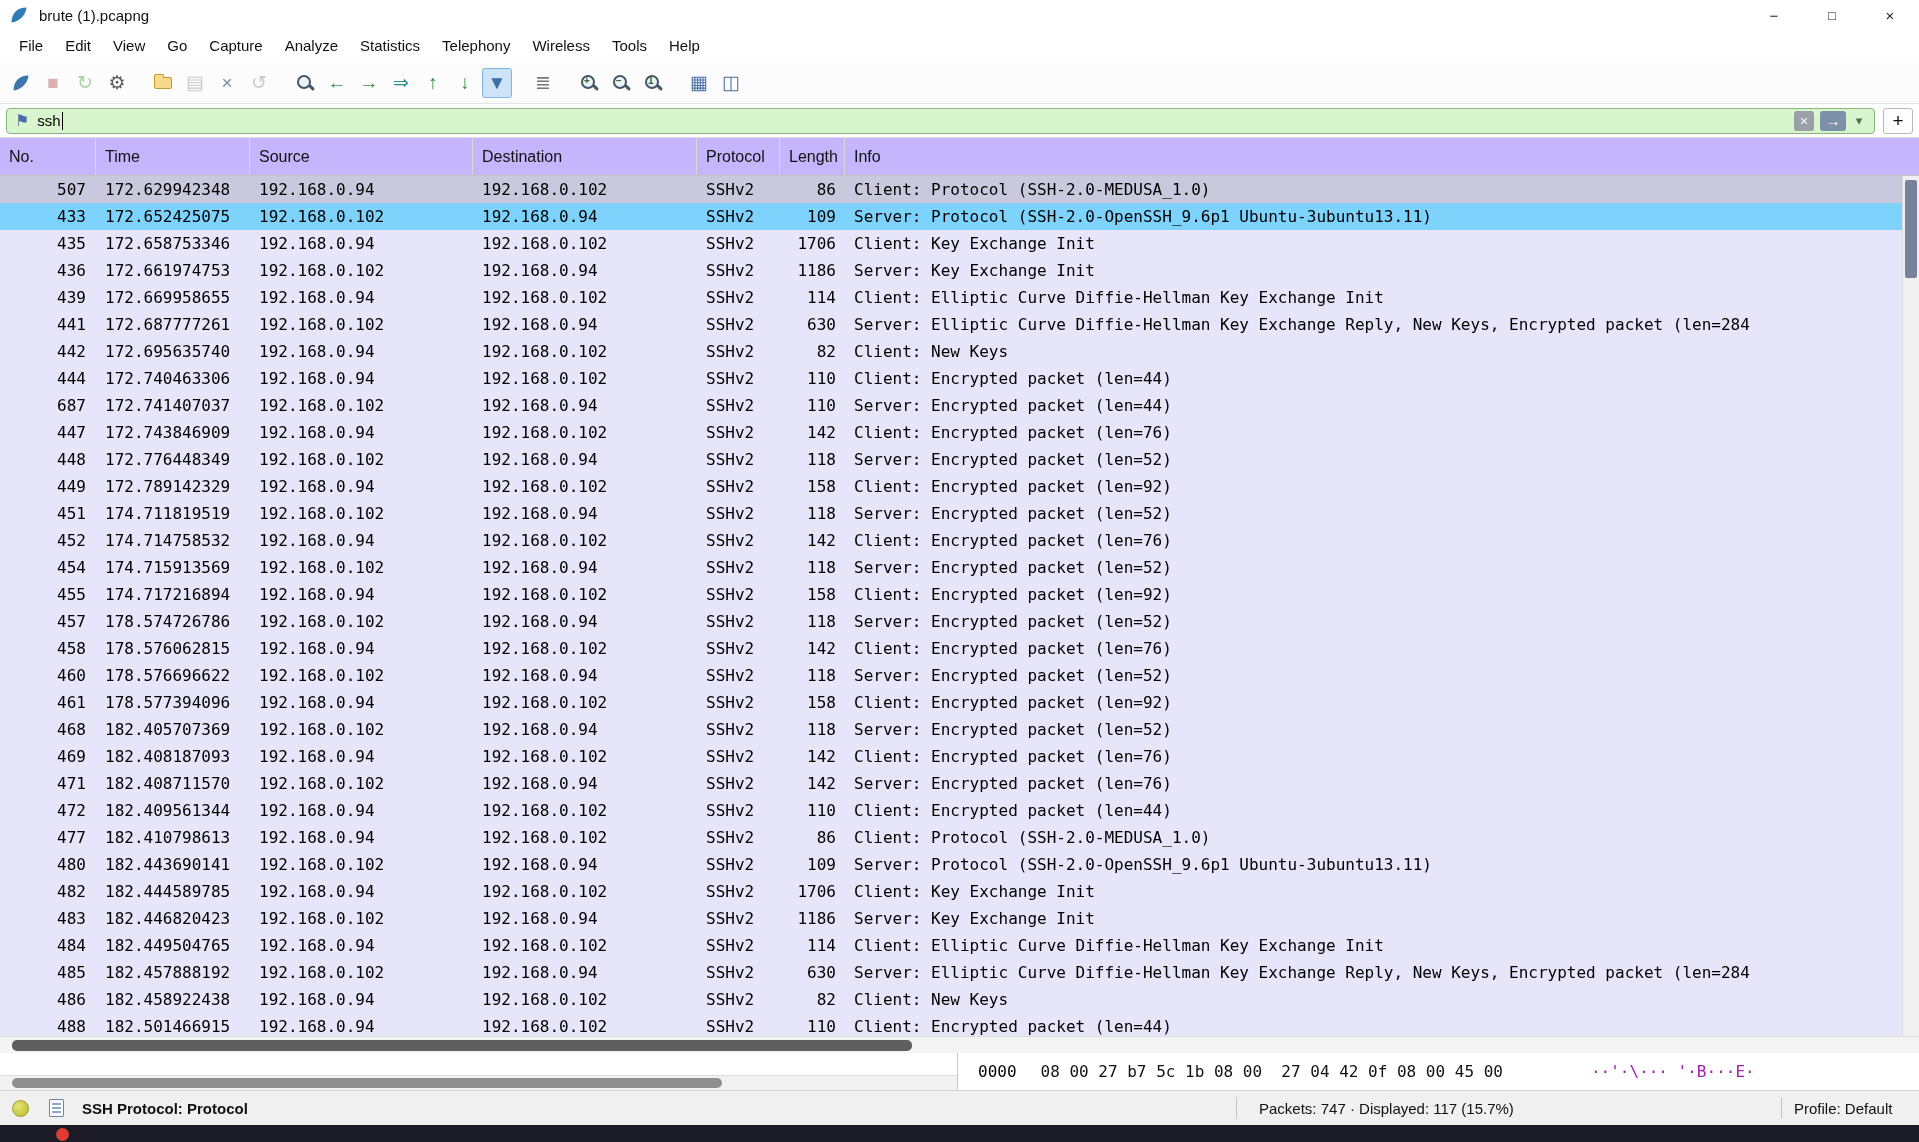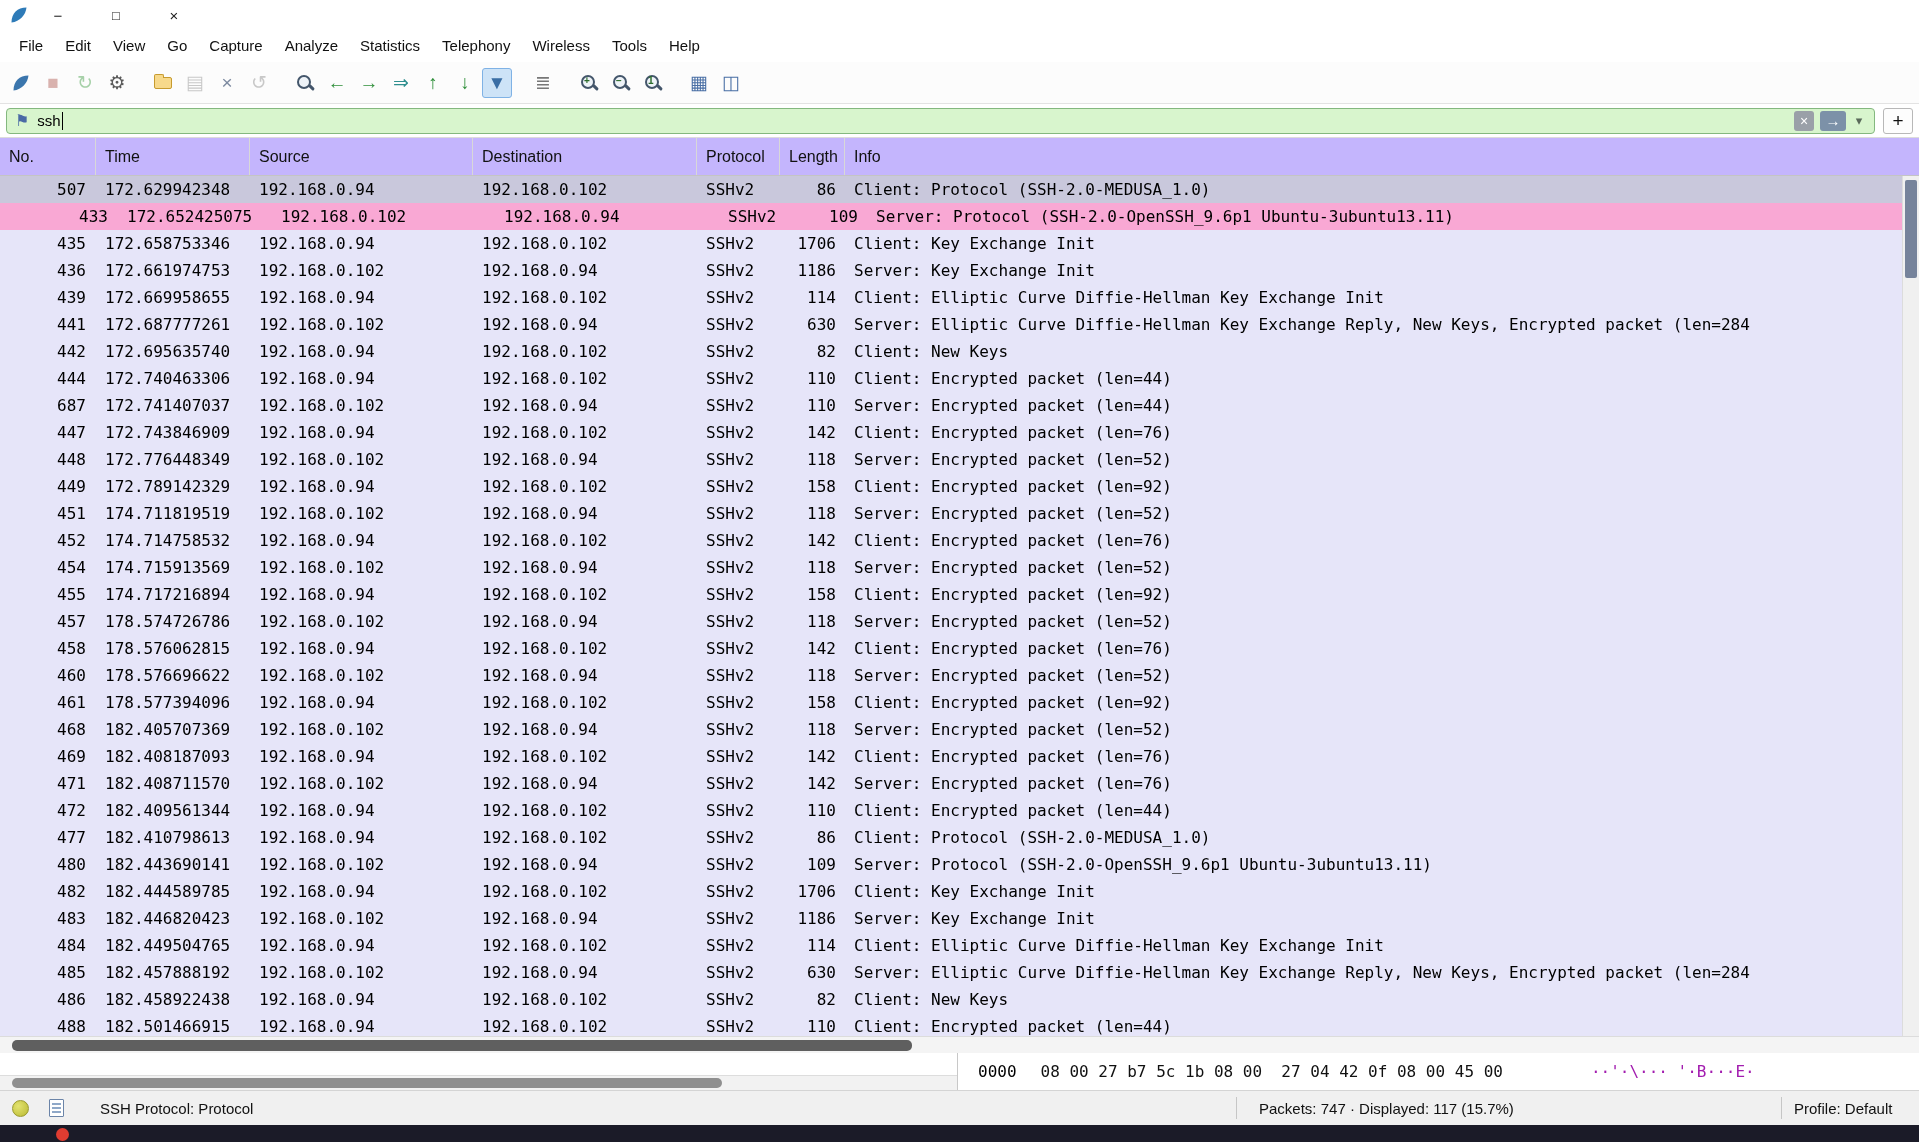--- a/index.html
+++ b/index.html
@@ -59,21 +59,21 @@
                border-bottom:1px solid #c4c4c4; font-size:16px; }
   .hcell { display:flex; align-items:center; padding-left:9px; border-right:1px solid #d8d8d8;
            overflow:hidden; white-space:nowrap; }
   .hcell:last-child { border-right:none; }
 
   
   .pktlist { height:860px; position:relative; overflow:hidden;
              font-family:"DejaVu Sans Mono","Liberation Mono",monospace; font-size:16px; background:#fff; }
   .prow { height:27px; display:flex; background:#e6e5f9; color:#000; }
   .prow.selected  { background:#c9c8dc; }
-  .prow.highlight { background:#f9a8d4;padding-left:22px; }
+  .prow.highlight { background:#7dd3fc; }
   .pcell { line-height:27px; overflow:hidden; white-space:nowrap; padding-left:9px; }
   .w-no   { width:96px;  flex:none; text-align:right; padding:0 10px 0 0; }
   .w-time { width:154px; flex:none; }
   .w-src  { width:223px; flex:none; }
   .w-dst  { width:224px; flex:none; }
   .w-proto{ width:83px;  flex:none; }
   .w-len  { width:65px;  flex:none; text-align:right; padding:0 9px 0 0; }
   .w-info { flex:1; min-width:0; padding-right:22px; }
   .vscroll { position:absolute; top:0; right:0; bottom:0; width:17px; background:#f0f0f0;
              border-left:1px solid #dcdcdc; }
@@ -98,37 +98,38 @@
   
   .statusbar { height:35px; display:flex; align-items:center; background:#f0f0f0;
                border-top:1px solid #d4d4d4; font-size:15px; }
   .sb-left { flex:1; display:flex; align-items:center; min-width:0; }
   .sb-dot { width:17px; height:17px; border-radius:50%; margin-left:12px; flex:none;
             background:radial-gradient(circle at 35% 35%, #e3e370, #b9b932); border:1px solid #9a9a2e; }
   .sb-note { width:15px; height:18px; margin-left:20px; flex:none; background:#fff;
              border:1px solid #6b84a8; border-radius:1px; position:relative; }
   .sb-note::before { content:""; position:absolute; left:2px; top:3px; right:2px; height:2px;
              background:#8fa8c8; box-shadow:0 4px 0 #8fa8c8, 0 8px 0 #8fa8c8; }
-  .sb-field { margin-left:36px; white-space:nowrap; overflow:hidden; }
+  .sb-field { margin-left:18px; white-space:nowrap; overflow:hidden;font-weight:bold; }
   .sb-sep { width:1px; height:22px; background:#c6c6c6; flex:none; }
   .sb-mid { width:544px; flex:none; padding-left:22px; white-space:nowrap; }
   .sb-right { width:137px; flex:none; padding-left:12px; white-space:nowrap; }
 
   
   .bottomstrip { height:17px; background:#1b1b28; position:relative; }
   .strip-dot { position:absolute; left:56px; top:3px; width:13px; height:13px; border-radius:50%;
                background:#e03c31; }
 </style>
 </head>
 <body>
 
 <div class="titlebar">
   <svg class="app-icon" viewBox="0 0 24 24">
     <path d="M3 21 C3 10 10 3 21 3 C20 12 13 20 3 21 Z" fill="#2e7bb8"></path>
   </svg>
+  <div class="tb-title">brute (1).pcapng</div>
   <div class="win-btn">−</div>
   <div class="win-btn max">□</div>
   <div class="win-btn">×</div>
 </div>
 
 <div class="menubar" id="menubar">
     <div class="menu-item">File</div>
     <div class="menu-item">Edit</div>
     <div class="menu-item">View</div>
     <div class="menu-item">Go</div>

